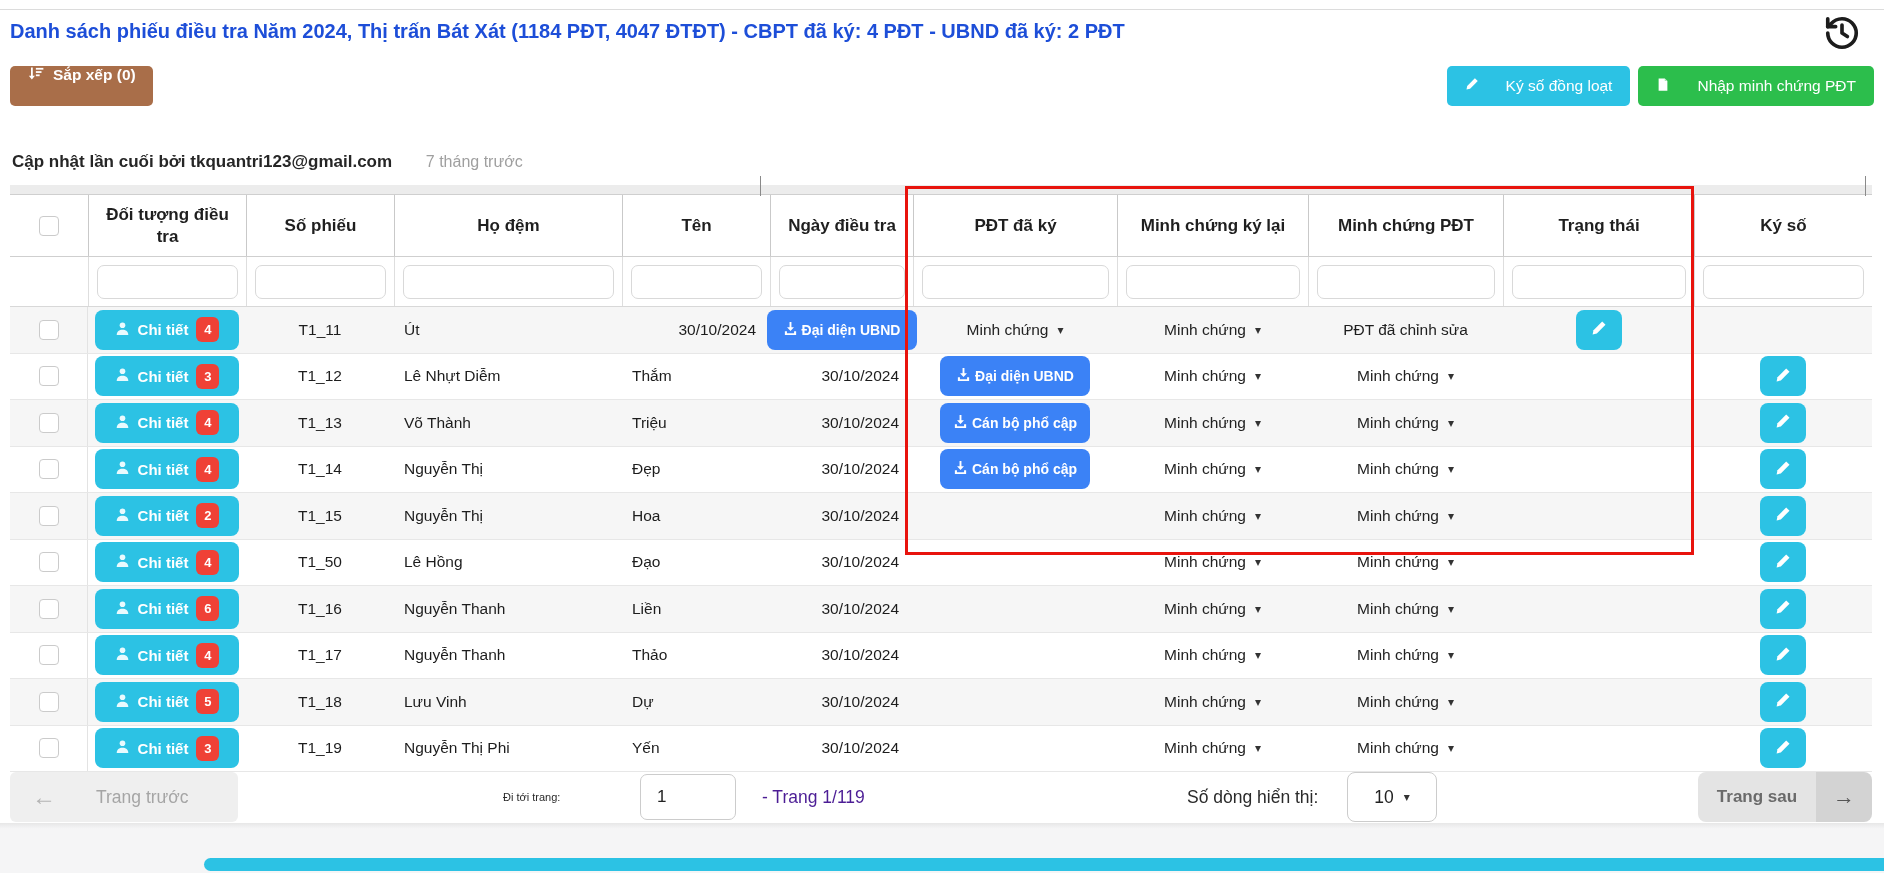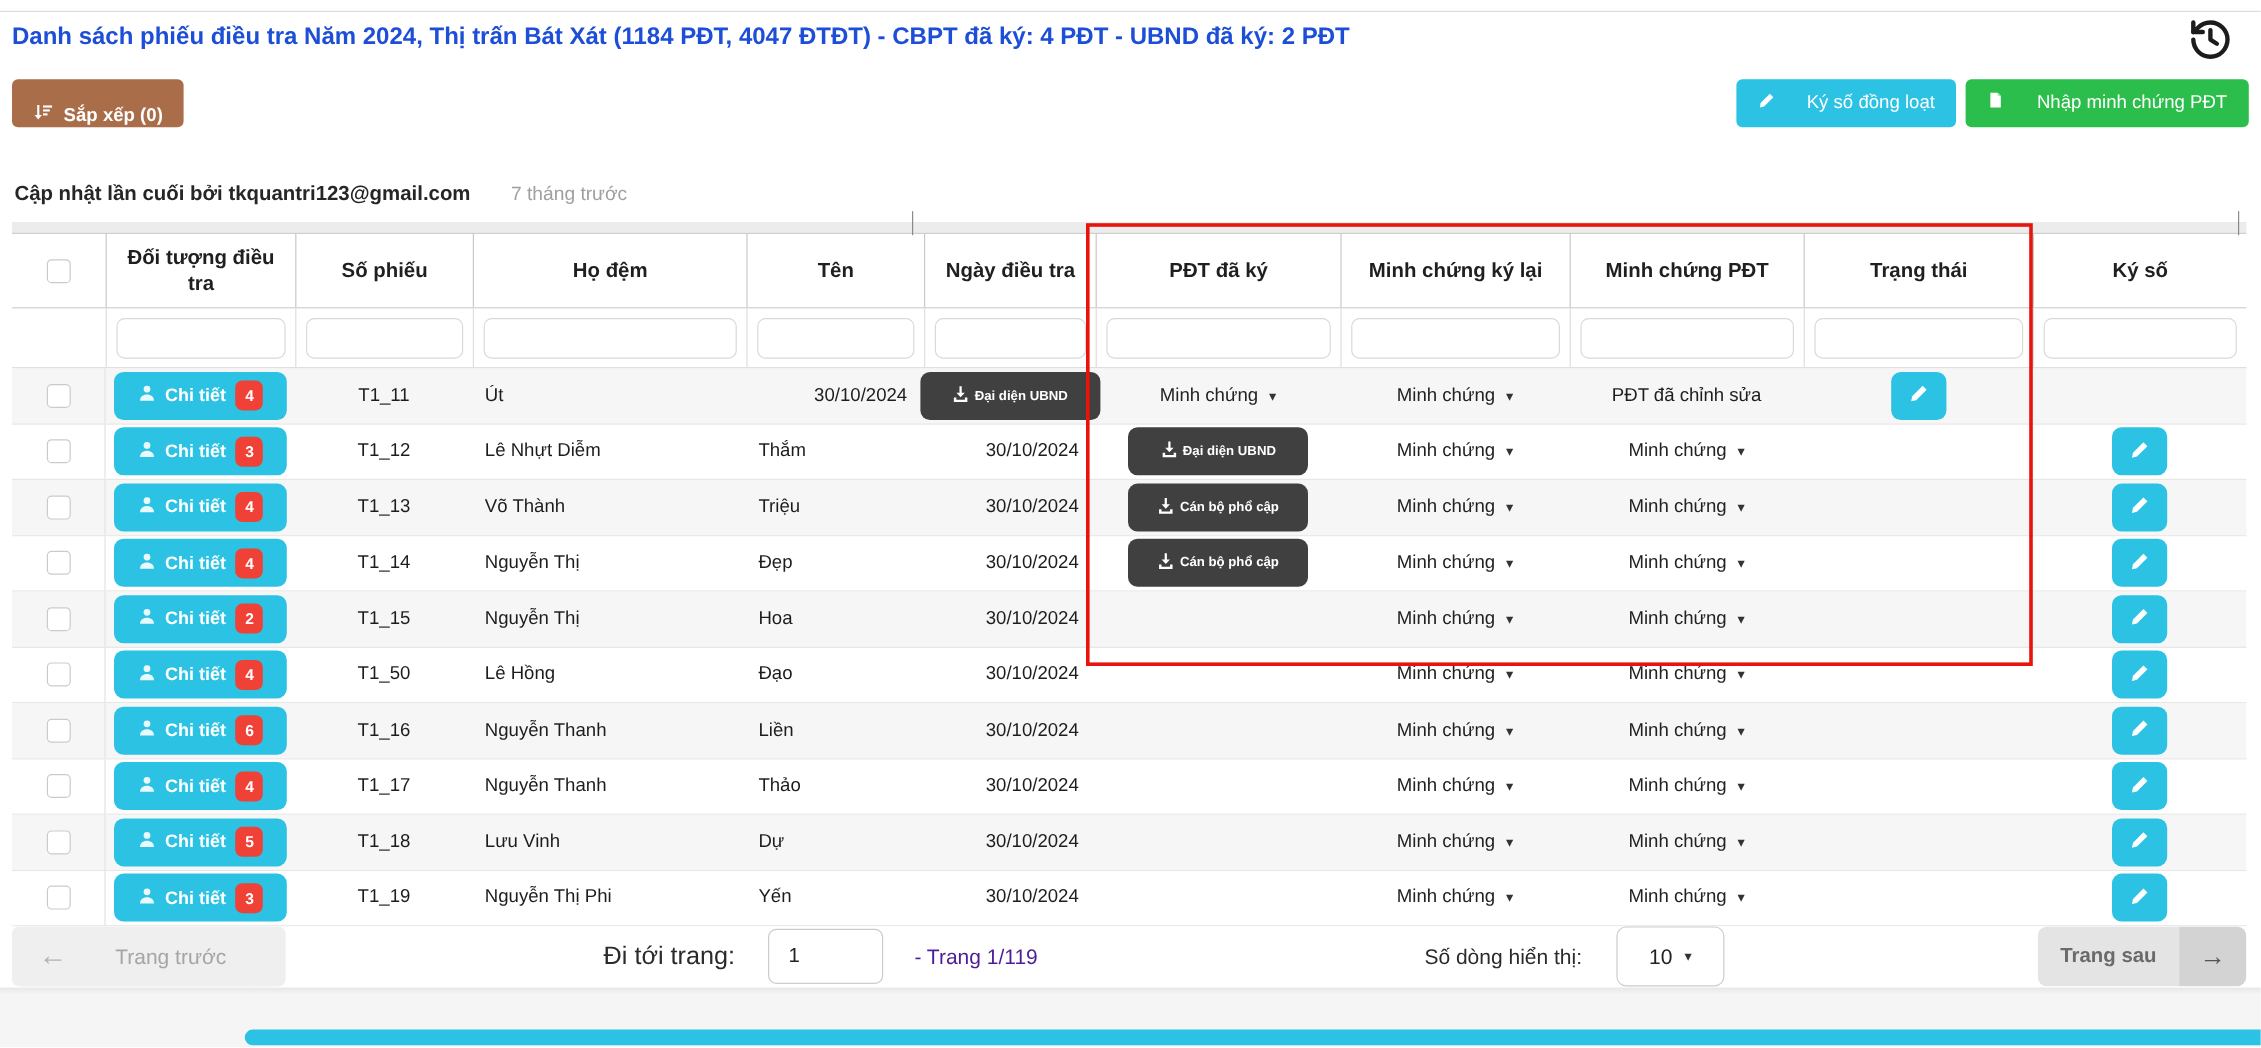--- a/index.html
+++ b/index.html
@@ -14,21 +14,21 @@
   .top-hairline { position:absolute; top:9px; left:0; right:0; height:1px; background:#dcdcdc; }
 
   .page-title { position:absolute; top:20px; left:10px; font-size:20px; font-weight:bold; color:#1d4ed8; }
 
   .history-btn { position:absolute; top:14px; right:22px; width:40px; height:40px; background:none; border:none; cursor:pointer; }
 
   
   .sort-btn {
     position:absolute; top:66px; left:10px; height:40px; padding:0 17px;
     background:#a96e49; border:none; border-radius:5px; color:#fff;
-    font-weight:bold; font-size:15.5px; display:flex; align-items:flex-end; gap:9px;
+    font-weight:bold; font-size:15.5px; display:flex; align-items:flex-start; gap:9px;
     font-family:inherit;
   }
   .toolbar-right { position:absolute; top:66px; right:10px; display:flex; gap:8px; }
   .tb-btn {
     height:40px; padding:0 18px; border:none; border-radius:5px; color:#fff;
     font-weight:normal; font-size:15.5px; display:flex; align-items:center; gap:27px;
     font-family:inherit;
   }
   .tb-btn.cyan { background:#2cc2e4; }
   .tb-btn.green { background:#2cbe4c; }
@@ -81,40 +81,40 @@
     width:144px; height:40px; background:#2cc2e4; border:none; border-radius:8px;
     color:#fff; font-weight:bold; font-size:15px; display:flex; align-items:center;
     justify-content:center; gap:8px; font-family:inherit;
   }
   .badge {
     background:#ef4136; color:#fff; border-radius:6px; min-width:23px; height:25px;
     padding:0 5px; display:flex; align-items:center; justify-content:center;
     font-size:13px; font-weight:bold;
   }
   .btn-signed {
-    min-width:150px; height:40px; background:#404040; border:none; border-radius:8px;
-    color:#fff; font-weight:bold; font-size:11px; display:flex; align-items:center;
+    min-width:150px; height:40px; background:#3b82f6; border:none; border-radius:8px;
+    color:#fff; font-weight:bold; font-size:14px; display:flex; align-items:center;
     justify-content:center; gap:4px; padding:0 10px; font-family:inherit;
   }
   .mc-dd { display:inline-flex; align-items:center; gap:9px; cursor:pointer; color:#222; }
   .caret { font-size:12px; color:#333; }
   .btn-pencil {
     width:46px; height:40px; background:#2cc2e4; border:none; border-radius:8px;
     display:flex; align-items:center; justify-content:center;
   }
 
   
   .pager { position:relative; height:50px; background:#fff; }
   .pg-prev {
     position:absolute; left:0; top:0; width:228px; height:50px; background:#efefef;
     border:none; border-radius:6px; display:flex; align-items:center; padding-left:22px; gap:40px;
     color:#a5a5a5; font-size:17.5px; font-family:inherit;
   }
   .pg-prev .arr { color:#b3b3b3; font-size:24px; }
-  .pg-goto-label { position:absolute; left:493px; top:0; line-height:50px; font-size:21px; color:#2a2a2a; }
+  .pg-goto-label { position:absolute; left:493px; top:0; line-height:50px; font-size:11px; color:#2a2a2a; }
   .pg-goto-input {
     position:absolute; left:630px; top:2px; width:96px; height:46px; border:1px solid #ccc;
     border-radius:7px; font-size:17px; padding-left:16px; color:#222; outline:none; font-family:inherit;
   }
   .pg-info { position:absolute; left:752px; top:0; line-height:50px; font-size:17.5px; color:#4c1d95; }
   .pg-rows-label { position:absolute; left:1147px; top:0; line-height:50px; font-size:17.5px; color:#2a2a2a;margin-left:30px; }
   .pg-rows-box {
     position:absolute; left:1337px; top:0; width:90px; height:50px; border:1px solid #ccc;
     border-radius:8px; display:flex; align-items:center; justify-content:center; gap:10px;
     font-size:17.5px; color:#222; background:#fff; cursor:pointer;

